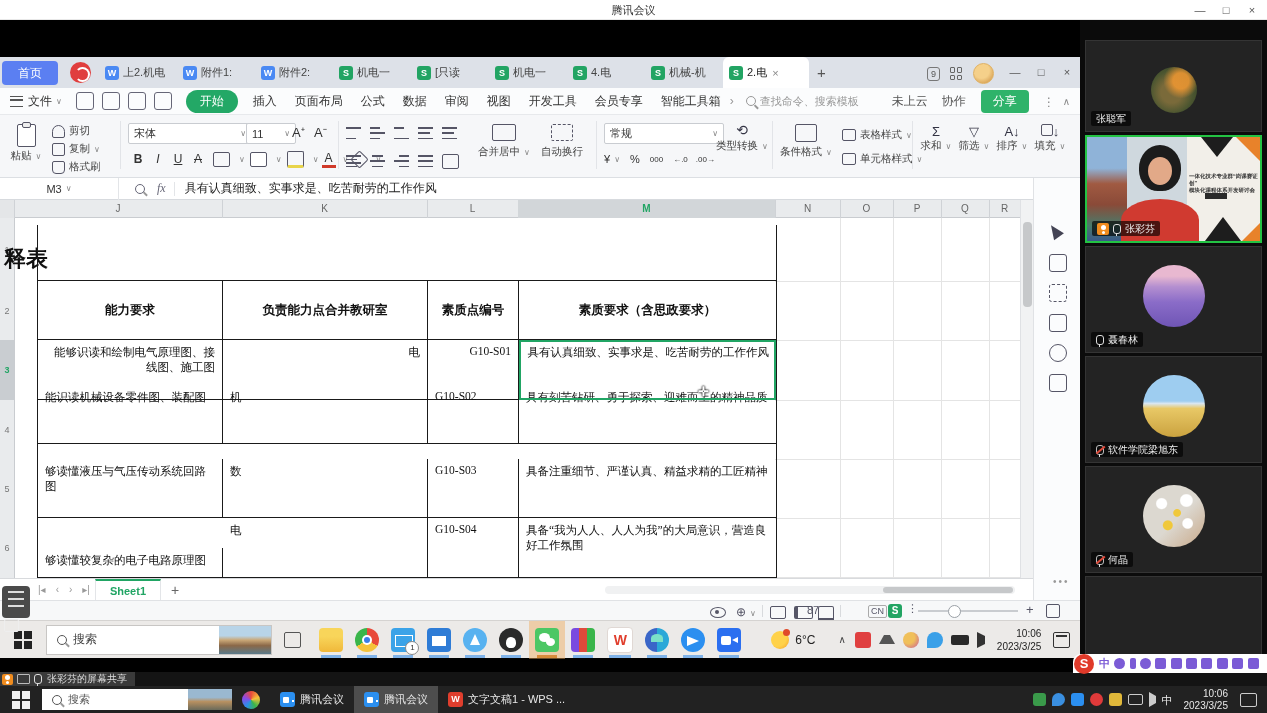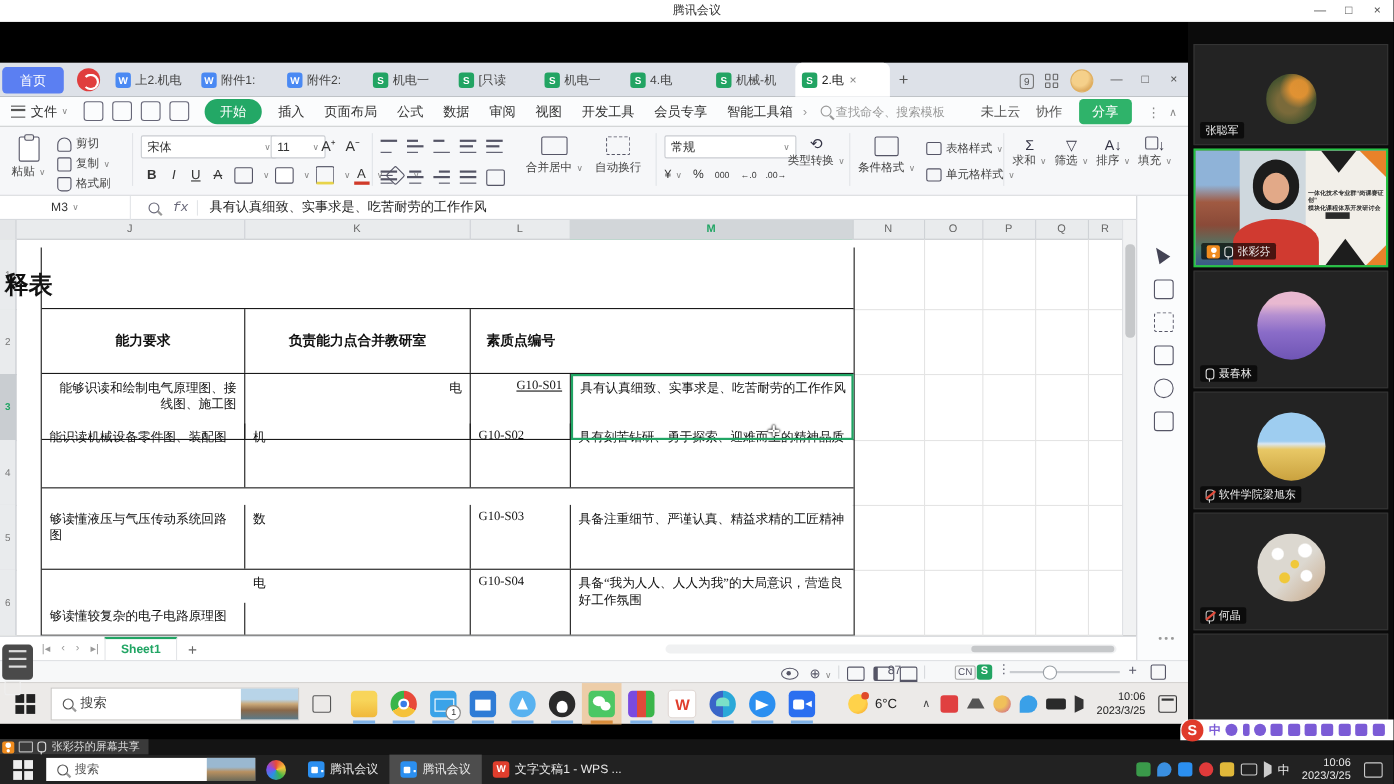--- a/index.html
+++ b/index.html
@@ -63,21 +63,21 @@
   .fbtn{width:20px;text-align:center;font-size:12px;color:#333;}
   .alico{width:15px;height:12px;display:flex;flex-direction:column;justify-content:space-between;}
   .alico i{display:block;height:1.5px;background:#556;}
   .tinyico{width:15px;height:13px;border:1.5px solid #556;border-radius:2px;}
   .grp6{position:absolute;width:36px;text-align:center;}
   .gl{font-size:13px;color:#334;line-height:15px;}
 
   
   .fbar{left:0;top:158px;width:1033px;height:22px;background:#fff;border-bottom:1px solid #d7dade;display:flex;align-items:center;}
   .namebox{width:118px;height:22px;border-right:1px solid #e3e5e8;display:flex;align-items:center;justify-content:center;font-size:11px;color:#333;}
-  .fxi{font-style:italic;font-size:12px;color:#667;margin:0 8px;font-family:Liberation Mono, monospace;}
+  .fxi{font-style:italic;font-size:12px;color:#667;margin:0 8px;}
   .fval{font-size:12px;color:#222;margin-left:10px;white-space:nowrap;}
 
   
   .chead{left:0;top:180px;width:1020px;height:18px;background:#e9ebed;border-bottom:1px solid #c9ccd0;}
   .ch{position:absolute;top:0;height:18px;text-align:center;font-size:10px;color:#666;line-height:18px;border-right:1px solid #cfd2d6;}
   .ch.sel{background:#d2d6d9;color:#21a564;font-weight:bold;border-bottom:2px solid #21a564;}
 
   
   .grid{left:0;top:198px;width:1020px;height:360px;background:#fff;overflow:hidden;}
   .rnum{position:absolute;left:0;width:14px;background:#e9ebed;border-right:1px solid #c9ccd0;border-bottom:1px solid #d6d8db;
@@ -517,25 +517,26 @@
     <div class="rnum" style="top:300px;height:60px;">6</div>
 
     <div class="sheettitle serif cjk">释表</div>
 
     <div class="xtable">
       <div class="trow" style="top:0;height:56px;"></div>
       <div class="trow" style="top:56px;height:59px;">
         <div class="tcell thead serif cjk" style="width:185px;">能力要求</div>
         <div class="tcell thead serif cjk" style="width:205px;">负责能力点合并教研室</div>
         <div class="tcell thead serif cjk" style="width:91px;">素质点编号</div>
+        <div class="tcell thead serif cjk" style="width:257px;">素质要求（含思政要求）</div>
       </div>
       <div class="trow" style="top:115px;height:60px;text-align:right;">
         <div class="tcell serif cjk" style="width:185px;">能够识读和绘制电气原理图、接线图、施工图</div>
         <div class="tcell serif cjk" style="width:205px;">电</div>
-        <div class="tcell serif" style="width:91px;text-decoration:underline;">G10-S01</div>
+        <div class="tcell serif" style="width:91px;">G10-S01</div>
         <div class="tcell serif cjk" style="width:257px;">具有认真细致、实事求是、吃苦耐劳的工作作风</div>
       </div>
       <div class="trow" style="top:160px;height:59px;">
         <div class="tcell serif cjk" style="width:185px;">能识读机械设备零件图、装配图</div>
         <div class="tcell serif cjk" style="width:205px;">机</div>
         <div class="tcell serif" style="width:91px;">G10-S02</div>
         <div class="tcell serif cjk" style="width:257px;">具有刻苦钻研、勇于探索、迎难而上的精神品质</div>
       </div>
       <div class="trow" style="top:234px;height:59px;">
         <div class="tcell serif cjk" style="width:185px;">够读懂液压与气压传动系统回路图</div>

